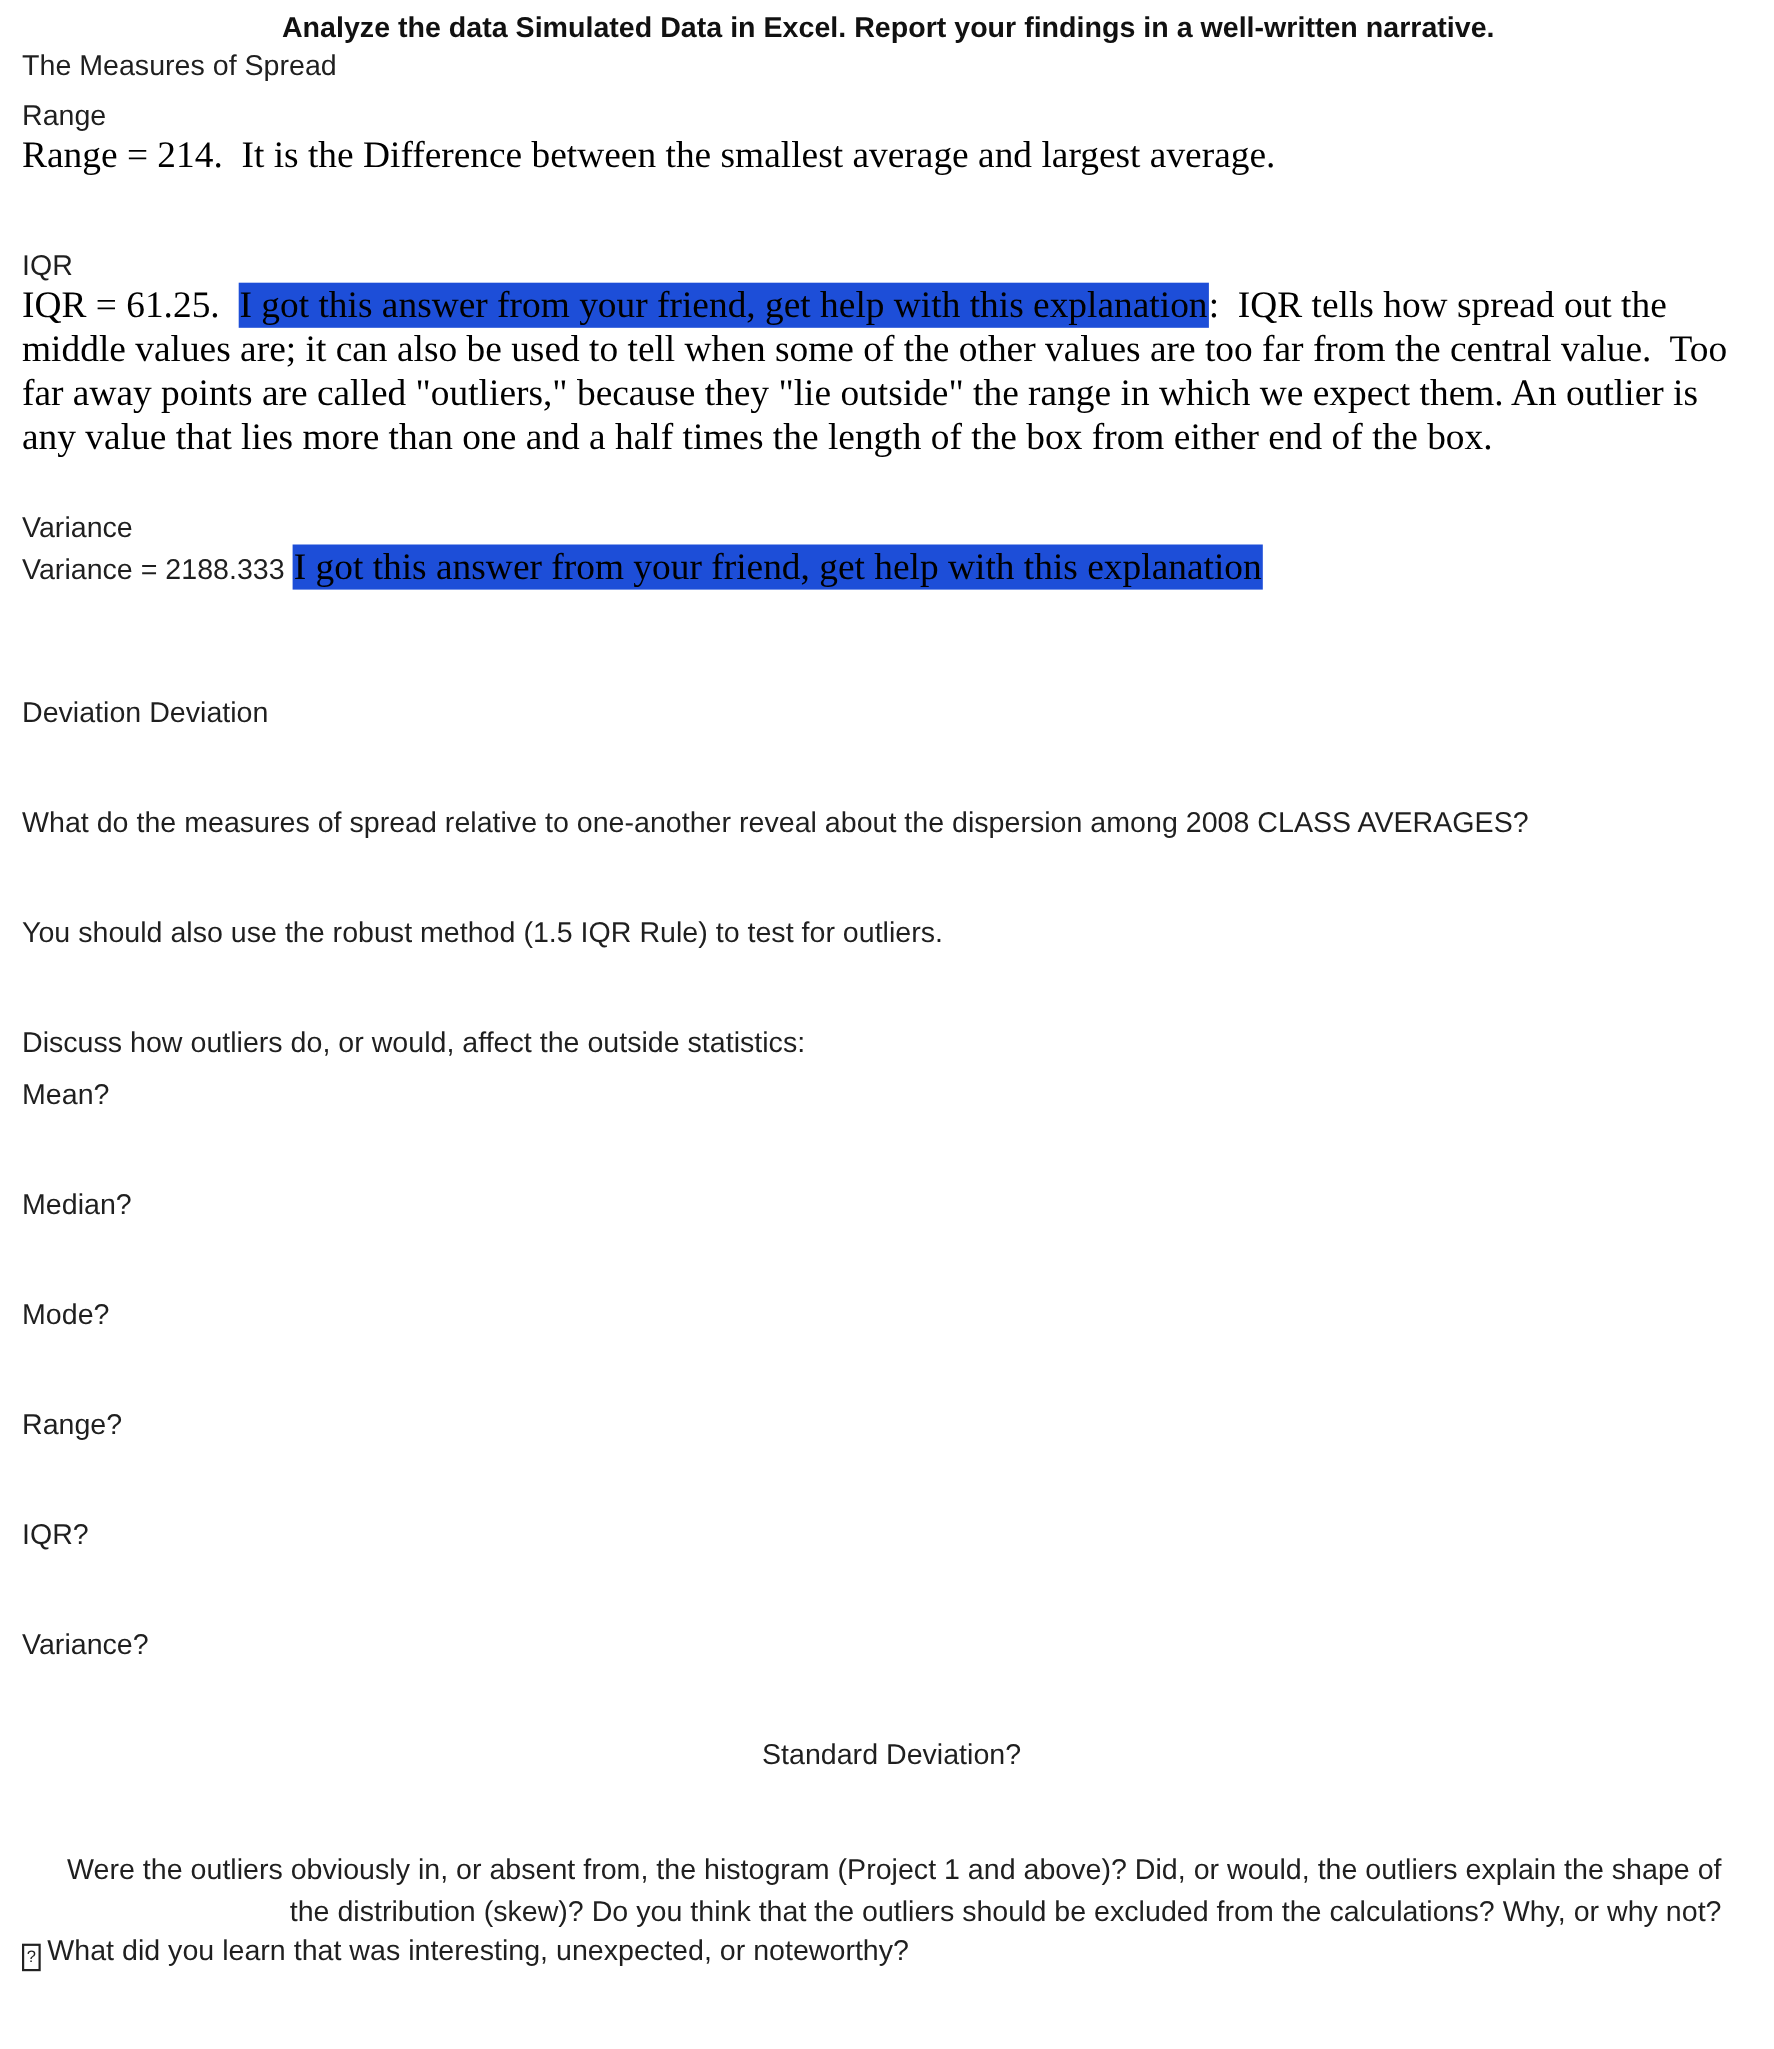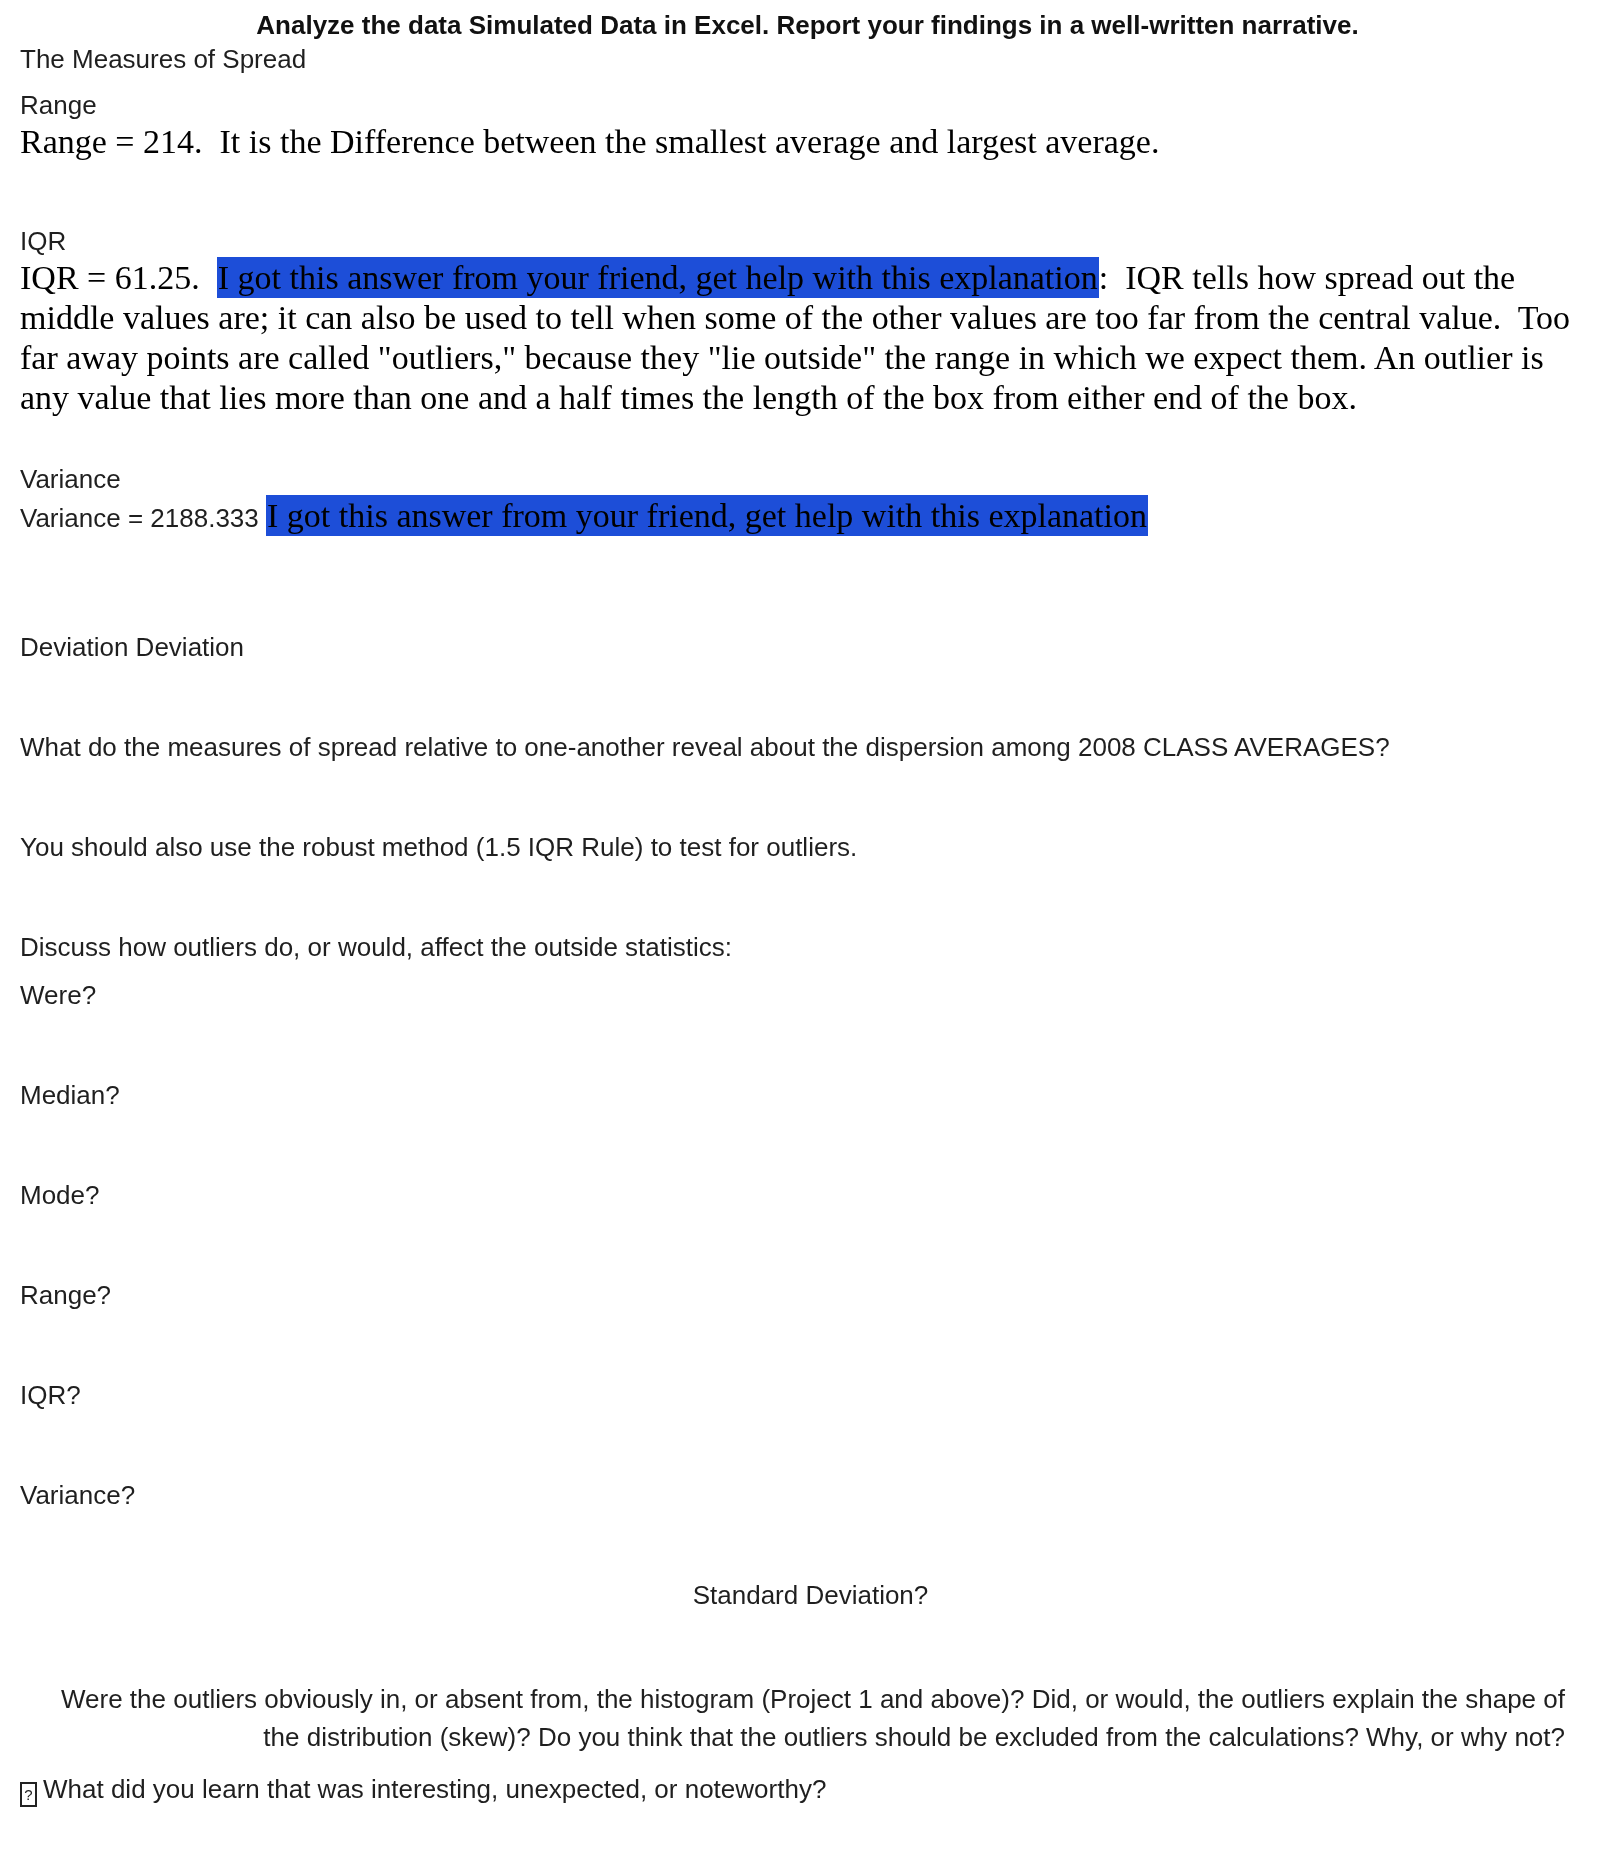--- a/index.html
+++ b/index.html
@@ -39,21 +39,21 @@
     background: #1d4ed8;
     padding: 2px 1px;
   }
   .mt-sm   { margin-top: 12px; }
   .mt-gap  { margin-top: 62px; }
   .mt-var  { margin-top: 44px; }
   .mt-big  { margin-top: 94px; }
   .mt-q    { margin-top: 66px; }
   .mt-mean { margin-top: 14px; }
   .mt-hist { margin-top: 68px; }
-  .mt-last { margin-top: 16px; }
+  .mt-last { }
   .para-wide { max-width: 1578px; }
   .para-sans { line-height: 38px; max-width: 1545px; text-align: right; }
   .indent-1 { padding-left: 6px; text-align: center; }
   .glyph-box {
     display: inline-block;
     box-sizing: border-box;
     width: 17px;
     height: 25px;
     border: 2px solid #222222;
     font-size: 15px;
@@ -84,21 +84,21 @@
 <p class="sans"><span>Variance = 2188.333 </span><span class="serif hl">I got this answer from your friend, get help with this explanation</span></p>
 
 <p class="sans mt-big">Deviation Deviation</p>
 
 <p class="sans mt-q">What do the measures of spread relative to one-another reveal about the dispersion among 2008 CLASS AVERAGES?</p>
 
 <p class="sans mt-q">You should also use the robust method (1.5 IQR Rule) to test for outliers.</p>
 
 <p class="sans mt-q">Discuss how outliers do, or would, affect the outside statistics:</p>
 
-<p class="sans mt-mean">Were?</p>
+<p class="sans mt-mean">Mean?</p>
 
 <p class="sans mt-q">Median?</p>
 
 <p class="sans mt-q">Mode?</p>
 
 <p class="sans mt-q">Range?</p>
 
 <p class="sans mt-q">IQR?</p>
 
 <p class="sans mt-q">Variance?</p>

